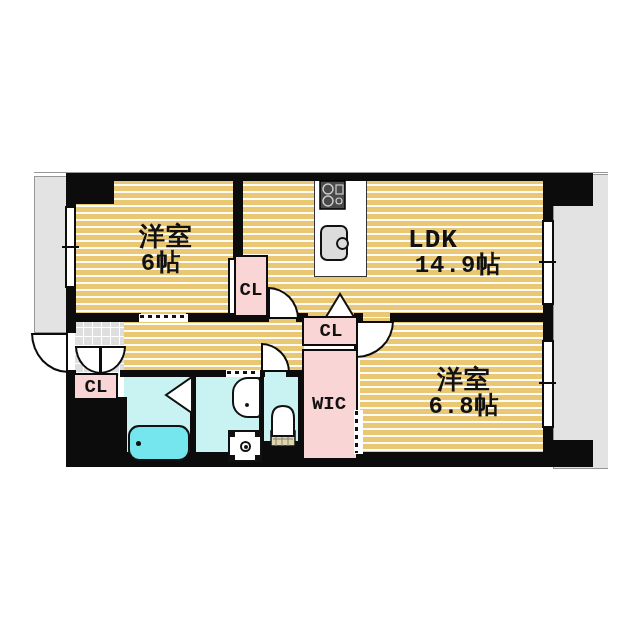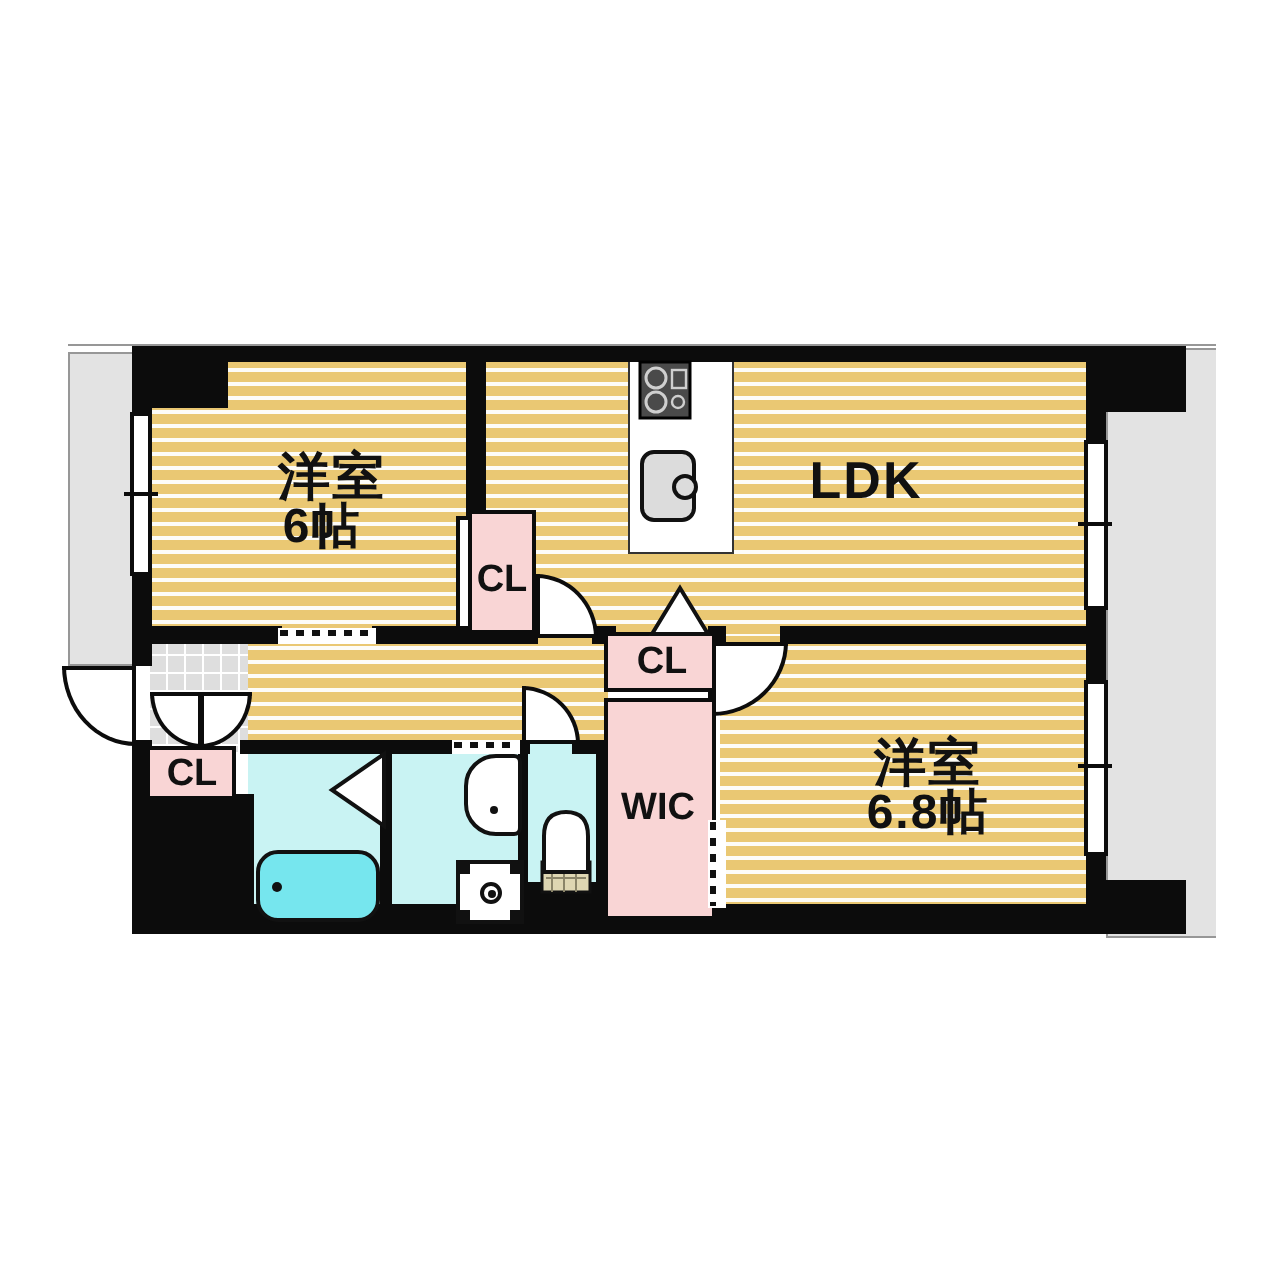--- a/index.html
+++ b/index.html
@@ -1,17 +1,17 @@
 <!DOCTYPE html>
 <html><head>
 <meta charset="utf-8">
 <style>
   html,body{margin:0;padding:0;}
   body{background:#ffffff;font-family:"Liberation Sans","DejaVu Sans",sans-serif;}
-  #canvas{position:relative;width:608px;height:640px;background:#ffffff;overflow:hidden;}
+  #canvas{position:relative;width:608px;height:640px;background:#ffffff;overflow:hidden;font-family:Liberation Mono, monospace;}
   
   .balcony{position:absolute;background:#e3e3e3;border:1px solid #979797;}
   .outline-line{position:absolute;background:#979797;}
   
   .floor-tan{position:absolute;background:repeating-linear-gradient(180deg,#eac873 0px,#eac873 5px,#fdfcf7 5px,#fdfcf7 7px);}
   .floor-tile{position:absolute;background-color:#dedede;background-image:linear-gradient(#ffffff 1px,transparent 1px),linear-gradient(90deg,#ffffff 1px,transparent 1px);background-size:9px 9px;}
   .floor-cyan{position:absolute;background:#c9f3f3;}
   
   .wall{position:absolute;background:#0c0c0c;}
   
@@ -141,20 +141,21 @@
   <div class="dot" style="left:243.5px;top:444.5px;width:4px;height:4px;"></div>
   <svg style="left:266px;top:404px;" width="34" height="46" viewBox="0 0 34 46">
     <rect x="5" y="27" width="24" height="15" fill="#ded6b2" stroke="#111" stroke-width="1.5"></rect>
     <path d="M7 31 L27 31 M7 35 L27 35 M10 27 L10 42 M16 27 L16 42 M22 27 L22 42" stroke="#8a8468" stroke-width="1"></path>
     <path d="M6 32 L6 14 Q6 2 17 2 Q28 2 28 14 L28 32 Z" fill="#ffffff" stroke="#111" stroke-width="2"></path>
   </svg>
 
   <div class="label lbl-room" style="left:166px;top:238px;">洋室</div>
   <div class="label lbl-room-sub" style="left:161px;top:264px;">6帖</div>
   <div class="label lbl-room" style="left:433px;top:240px;">LDK</div>
+  <div class="label lbl-room-sub" style="left:458px;top:266px;">14.9帖</div>
   <div class="label lbl-room" style="left:464px;top:381px;">洋室</div>
   <div class="label lbl-room-sub" style="left:464px;top:407px;">6.8帖</div>
   <div class="label lbl-small" style="left:251px;top:290px;">CL</div>
   <div class="label lbl-small" style="left:96px;top:387px;">CL</div>
   <div class="label lbl-small" style="left:331px;top:331px;">CL</div>
   <div class="label lbl-small" style="left:329px;top:404px;">WIC</div>
 
 </div>
 
 </body></html>

